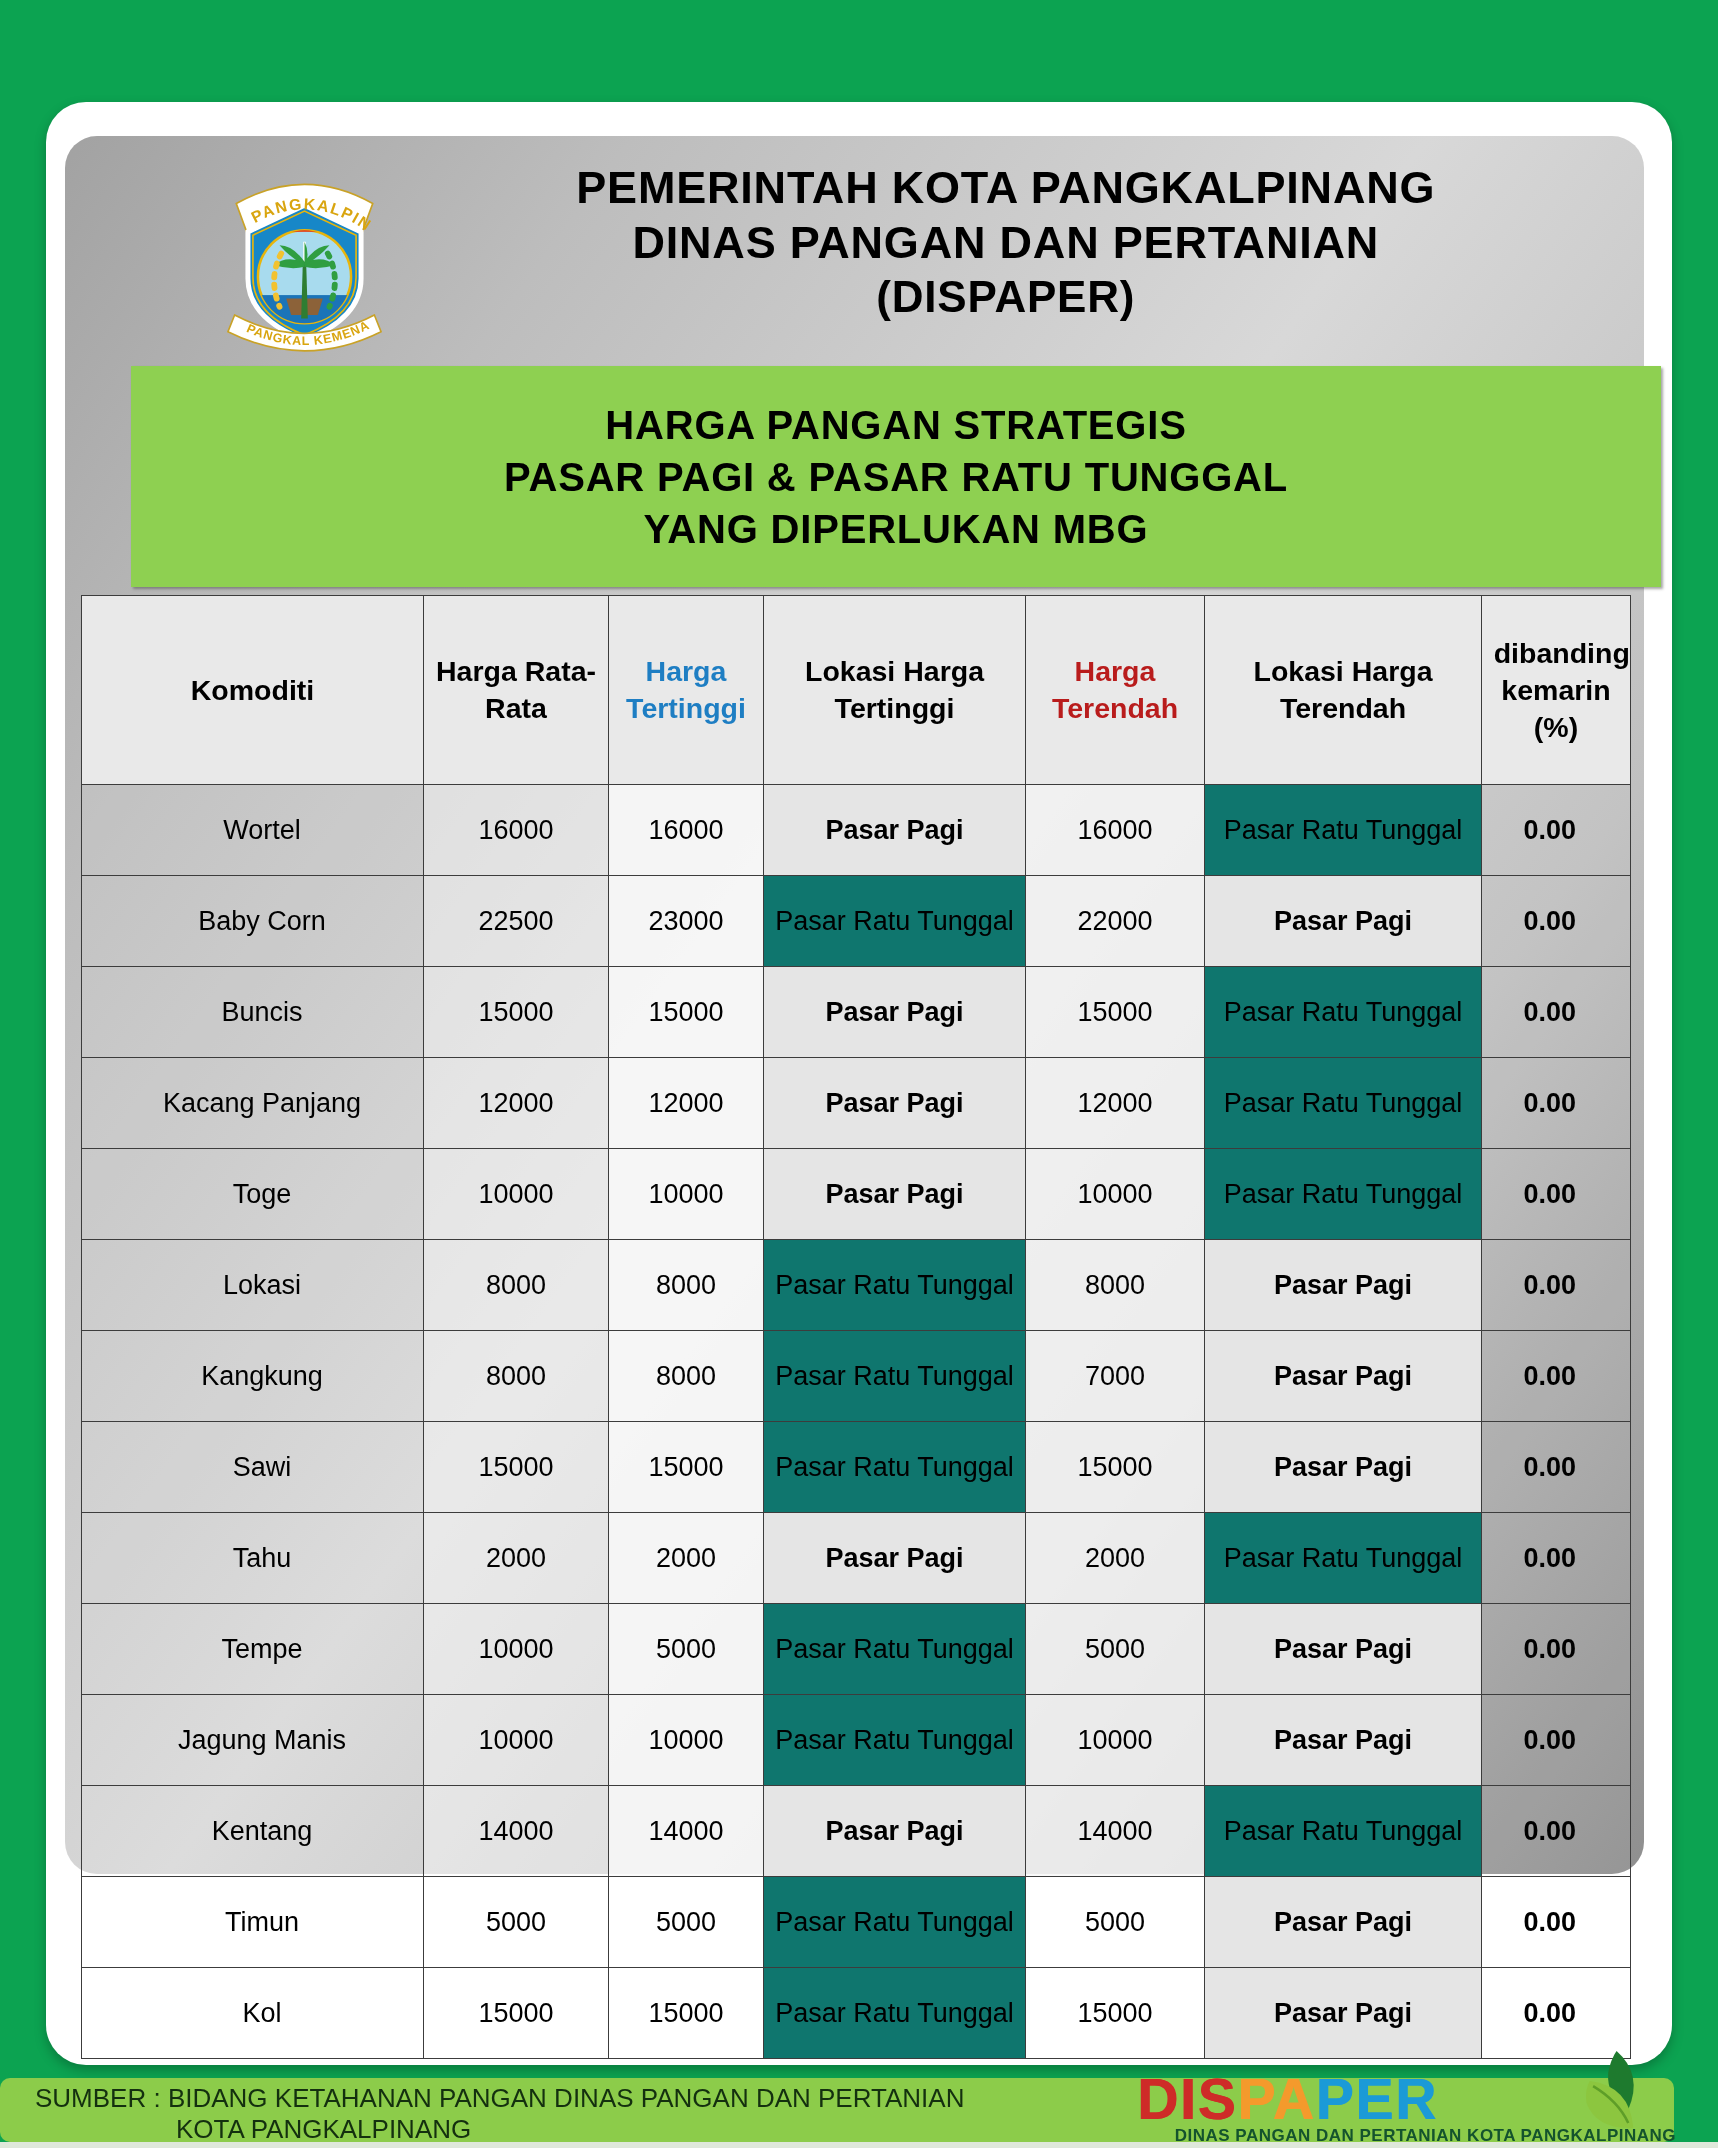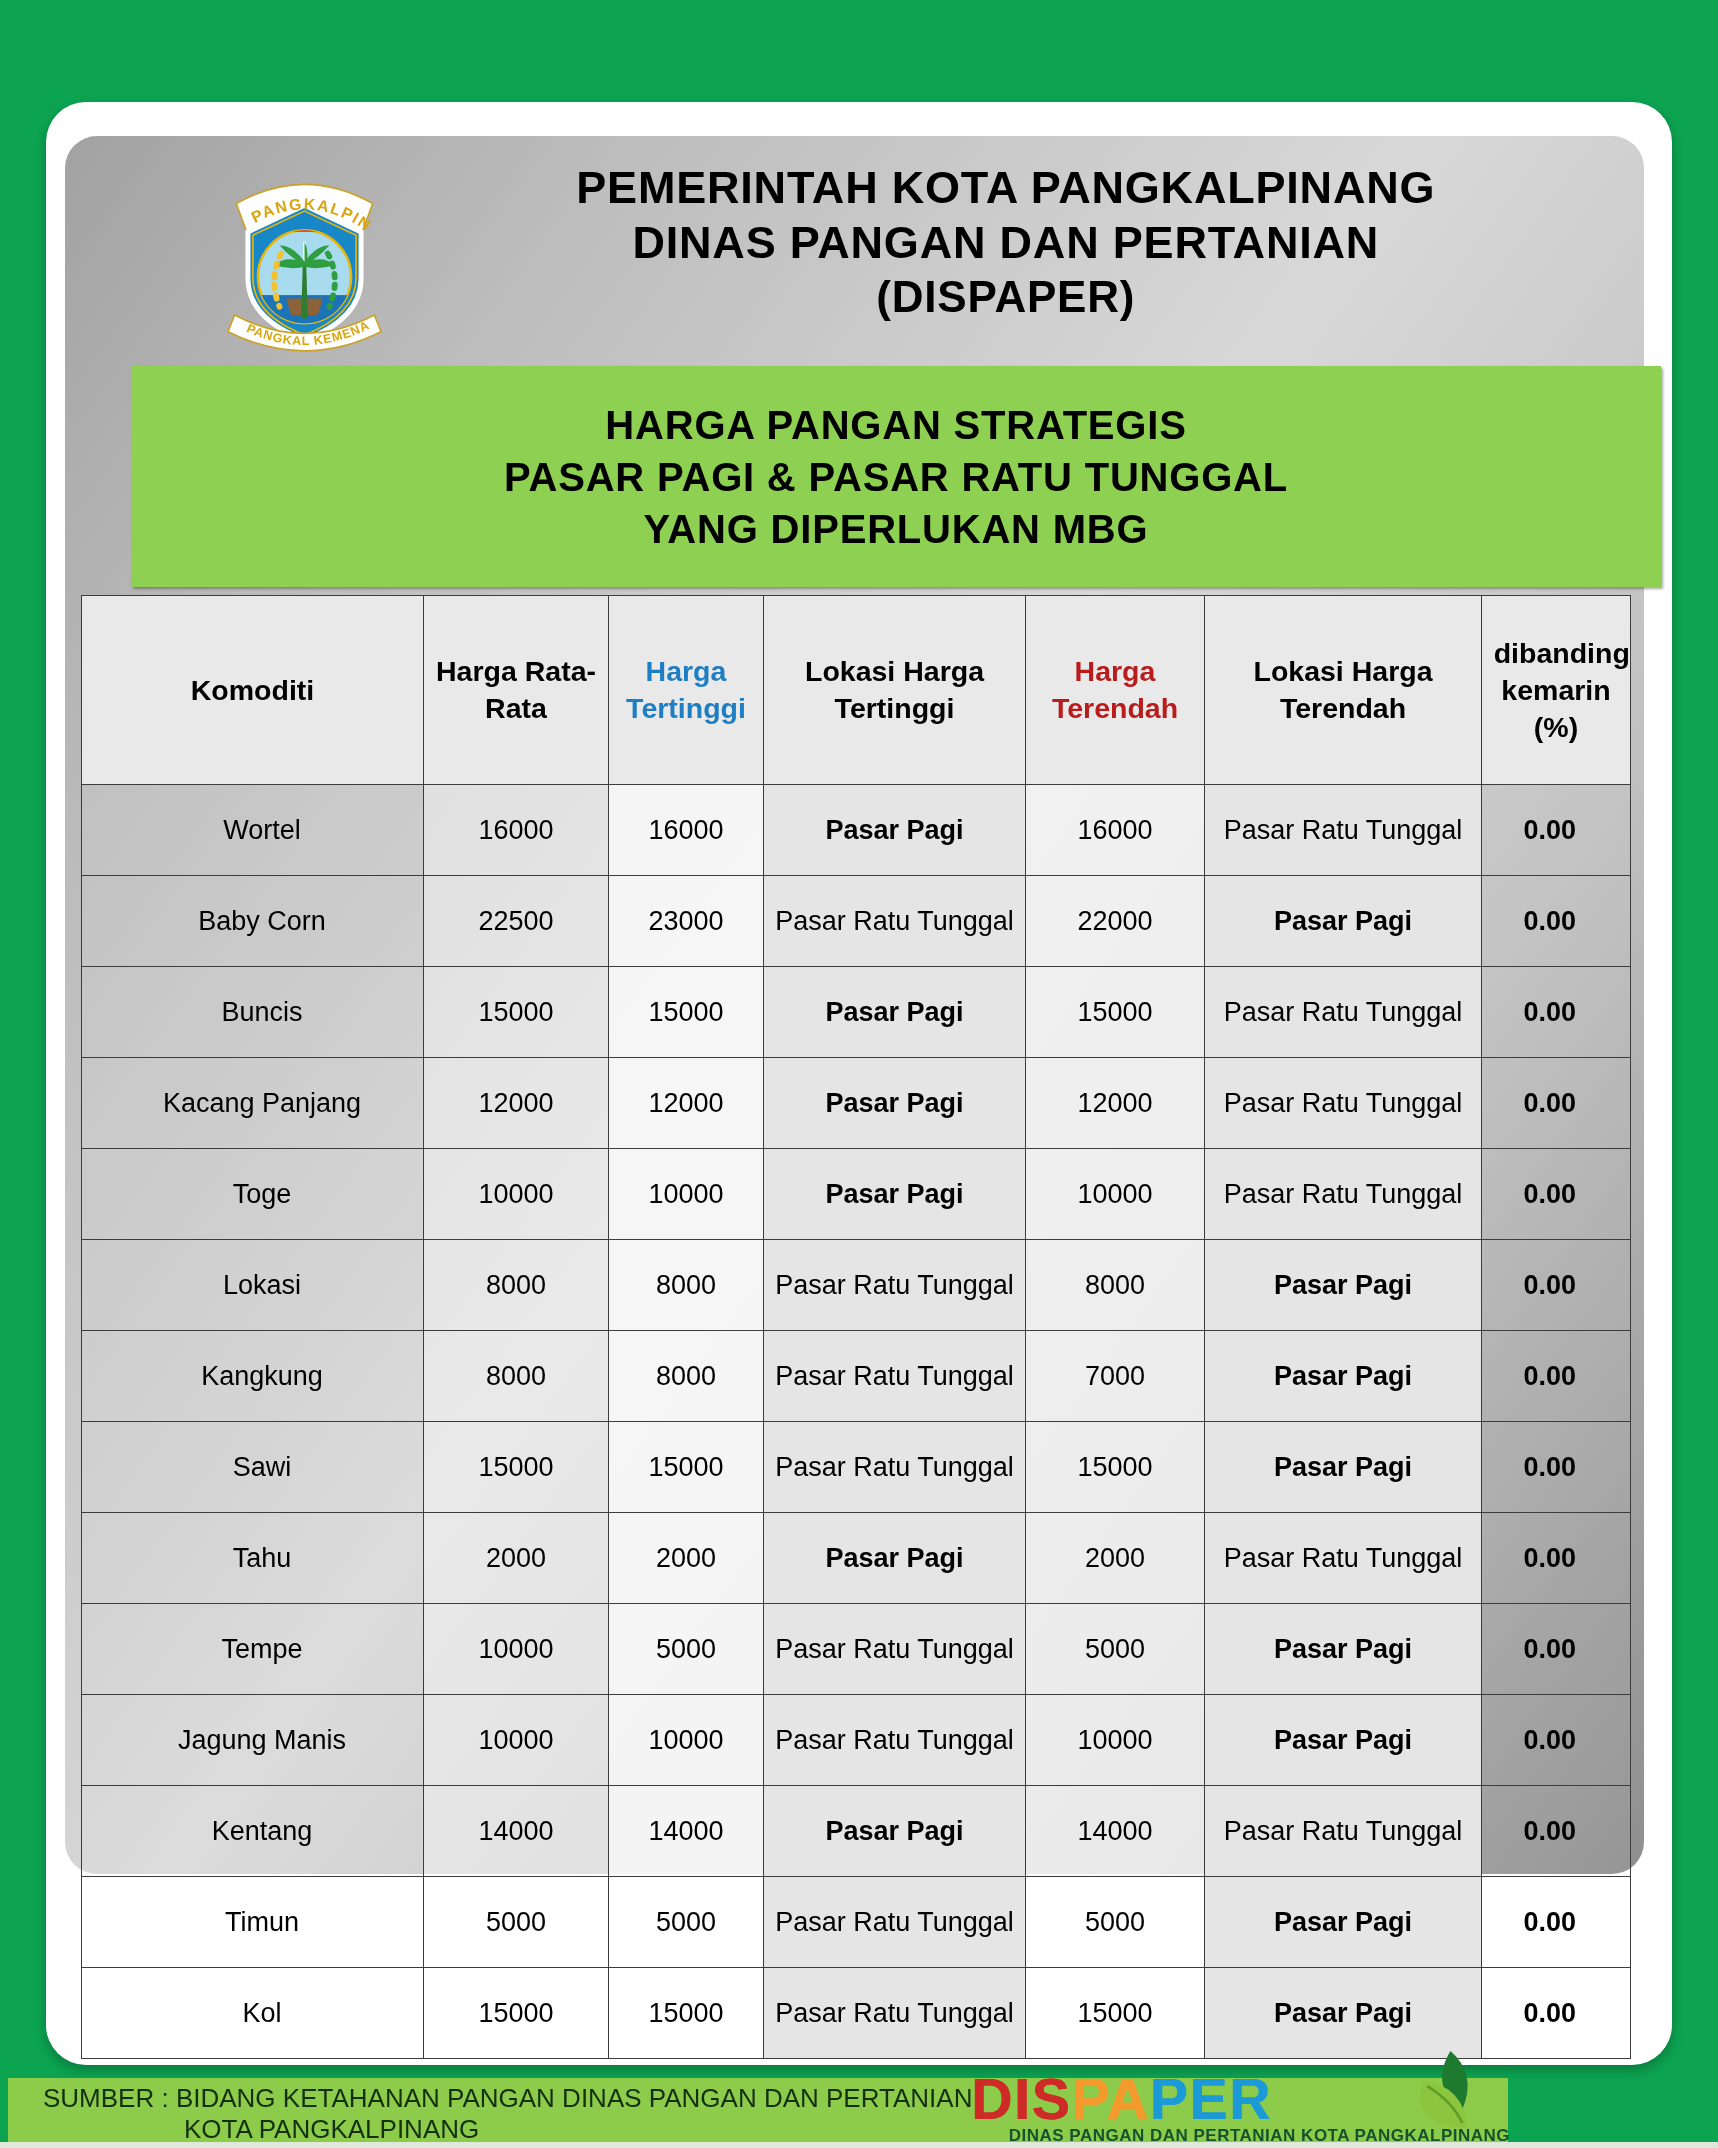--- a/index.html
+++ b/index.html
@@ -39,26 +39,26 @@
   table.price thead th.hd-high{color:#1E7EC3;}
   table.price thead th.hd-low{color:#b91c1c;}
   table.price tbody tr{height:91px;}
   table.price tbody td{font-size:27px;color:#000;text-align:center;vertical-align:middle;}
   td.name{text-align:left;padding-left:20px;background:rgba(255,255,255,0.10);}
   td.avg{background:rgba(255,255,255,0.45);}
   td.hi{background:rgba(252,252,252,0.85);color:#1E7EC3;}
   td.lo{background:rgba(248,248,248,0.80);color:#E8201E;}
   td.pct{text-align:right;padding-right:13.4px;font-weight:bold;background:rgba(255,255,255,0.06);}
   td.loc-pagi{background:#e5e5e5;font-weight:bold;}
-  td.loc-ratu{background:#e5e5e5;}
+  td.loc-ratu{background:#0f766e;}
   tr.white-row td.name,tr.white-row td.avg,tr.white-row td.hi,
   tr.white-row td.lo,tr.white-row td.pct{background:#ffffff;}
 
   
-  .footer-band{position:absolute;left:8px;top:2078px;width:1500px;height:64px;background:#8CCC4A;}
+  .footer-band{position:absolute;left:0;top:2078px;width:1674px;height:64px;background:#8CCC4A;border-radius:10px;}
   .bottom-strip{position:absolute;left:0;top:2142px;width:1718px;height:5.9px;background:#DFE8DA;}
   .sumber{position:absolute;left:35px;top:5px;color:#14300F;font-size:26px;line-height:31px;font-weight:normal;}
   .sumber .l2{margin-left:141px;}
   .dispaper{position:absolute;right:34px;top:-11.7px;width:503px;height:87px;}
   .dp-word{position:absolute;left:0;top:0;font-size:57px;font-weight:bold;letter-spacing:1.7px;
         text-shadow:0.8px 0 0 currentColor;white-space:nowrap;}
   .dp-word .p-red{color:#CE2B28;text-shadow:0.8px 0 0 #CE2B28;}
   .dp-word .p-orange{color:#F49A2C;text-shadow:0.8px 0 0 #F49A2C;}
   .dp-word .p-blue{color:#1B9AD7;text-shadow:0.8px 0 0 #1B9AD7;}
   .dp-tag{position:absolute;left:1.7px;top:60px;font-size:17px;font-weight:bold;color:#14532d;

